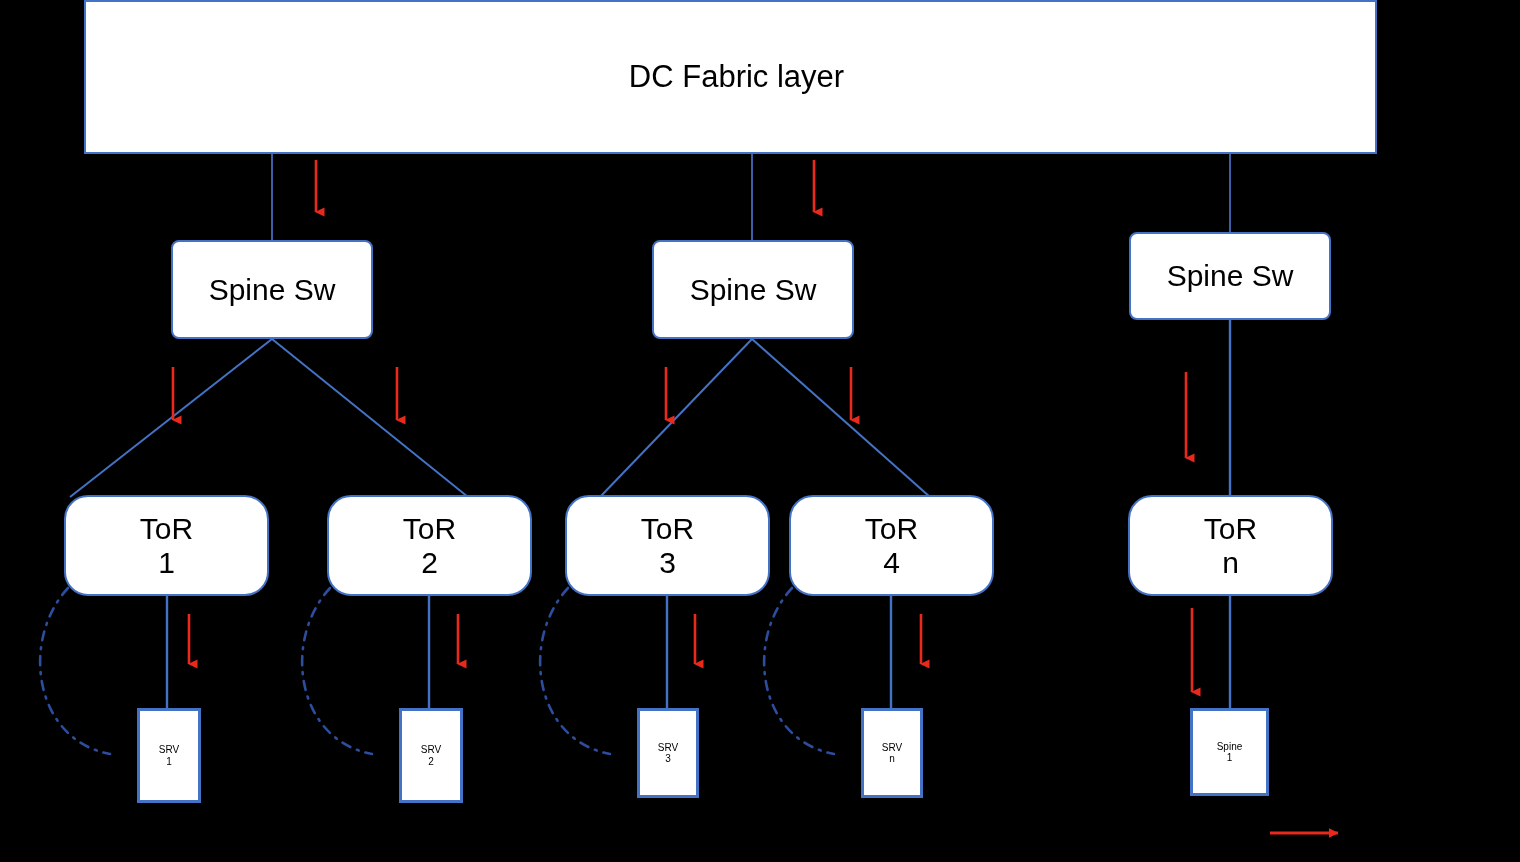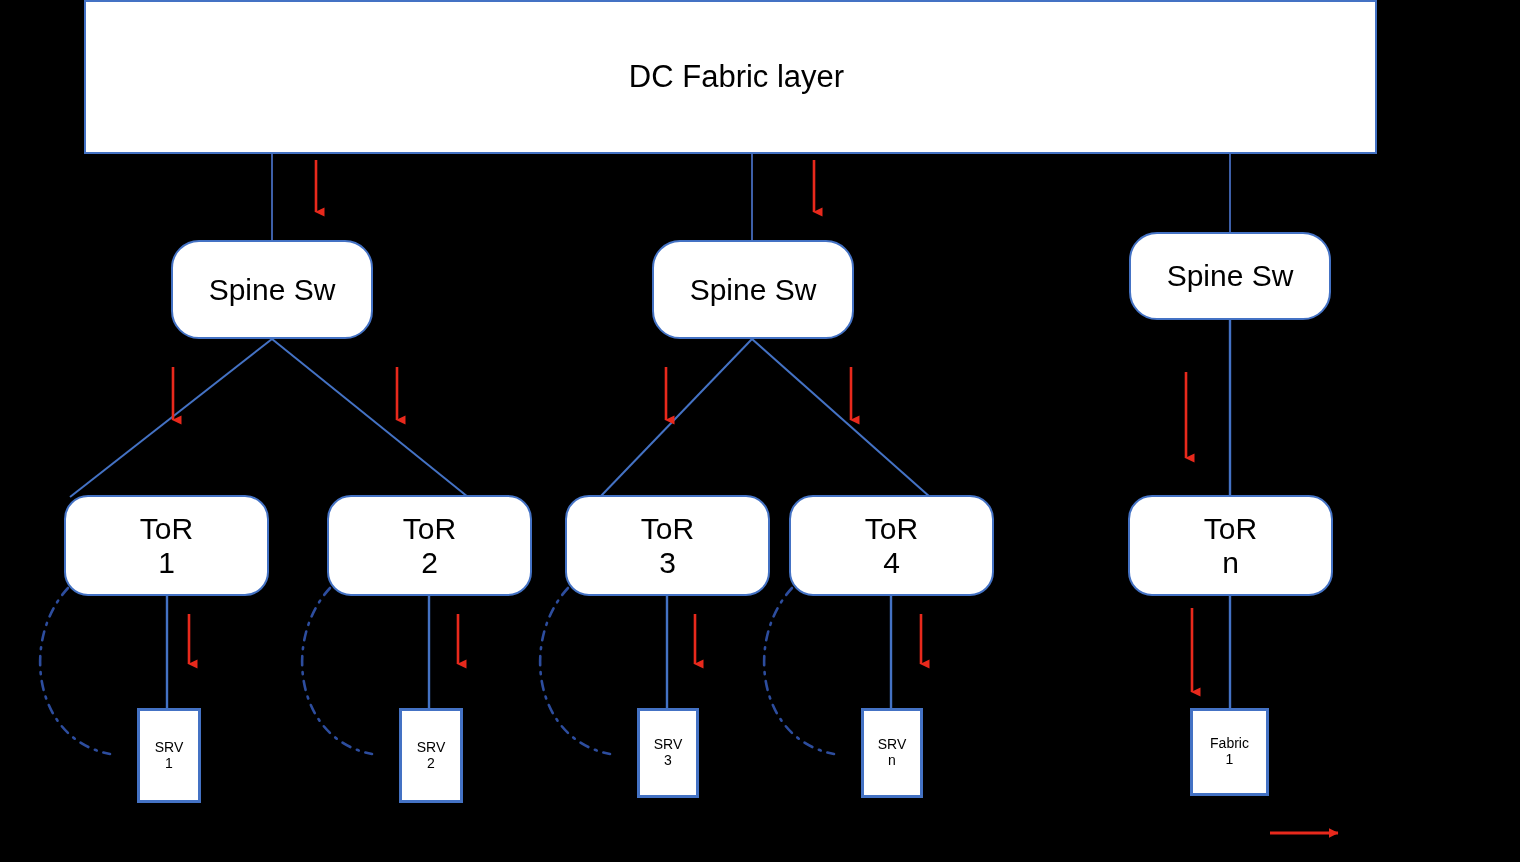--- a/index.html
+++ b/index.html
@@ -36,31 +36,31 @@
     color: #000000;
     text-align: center;
     line-height: 1.12;
     z-index: 3;
   }
   .node.fabric {
     border-radius: 0;
     font-size: 31px;
   }
   .node.spine {
-    border-radius: 28px;
+    border-radius: 8px;
     font-size: 30px;
   }
   .node.tor {
     border-radius: 24px;
     font-size: 30px;
   }
   .node.host {
     border-radius: 0;
     border-width: 3px;
-    font-size: 14px;
+    font-size: 10px;
   }
   .node .l2 { display: block; }
 </style>
 </head>
 <body>
 
 <div id="canvas">
 
   <svg id="wires" viewBox="0 0 1520 862" xmlns="http://www.w3.org/2000/svg">
     <defs>
@@ -172,17 +172,17 @@
   </div>
   <div class="node host" style="left:637px; top:708px; width:62px; height:90px;">
     <span>SRV</span>
     <span class="l2">3</span>
   </div>
   <div class="node host" style="left:861px; top:708px; width:62px; height:90px;">
     <span>SRV</span>
     <span class="l2">n</span>
   </div>
   <div class="node host" style="left:1190px; top:708px; width:79px; height:88px;">
-    <span>Fabric</span>
+    <span>Spine</span>
     <span class="l2">1</span>
   </div>
 
 </div>
 
 </body></html>

